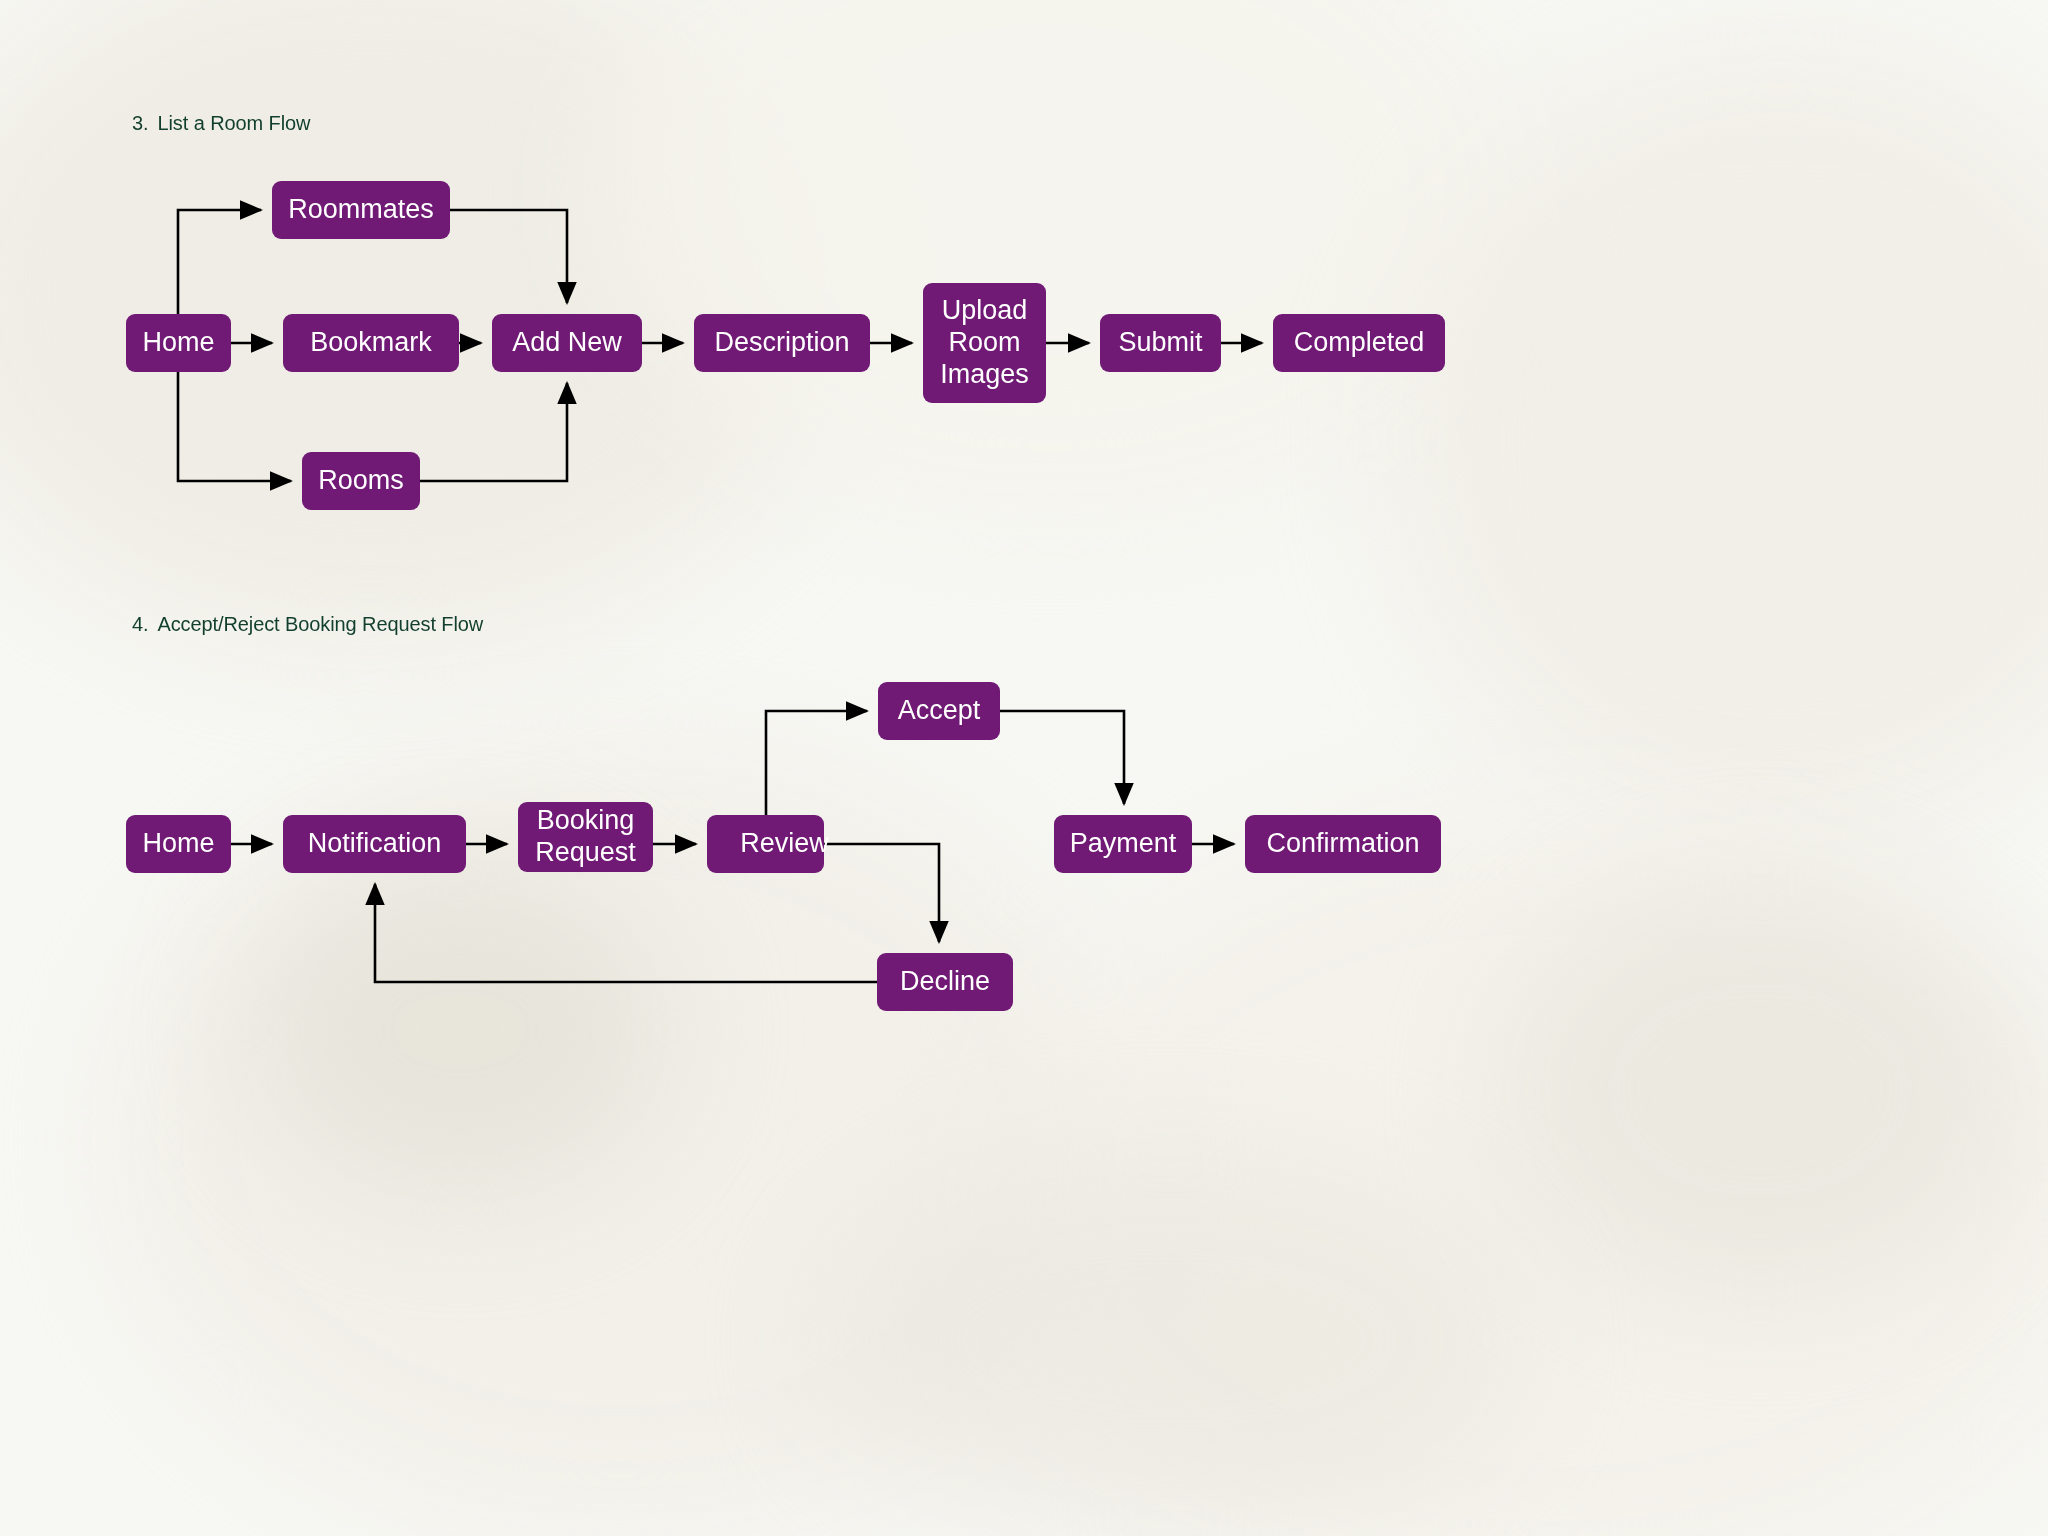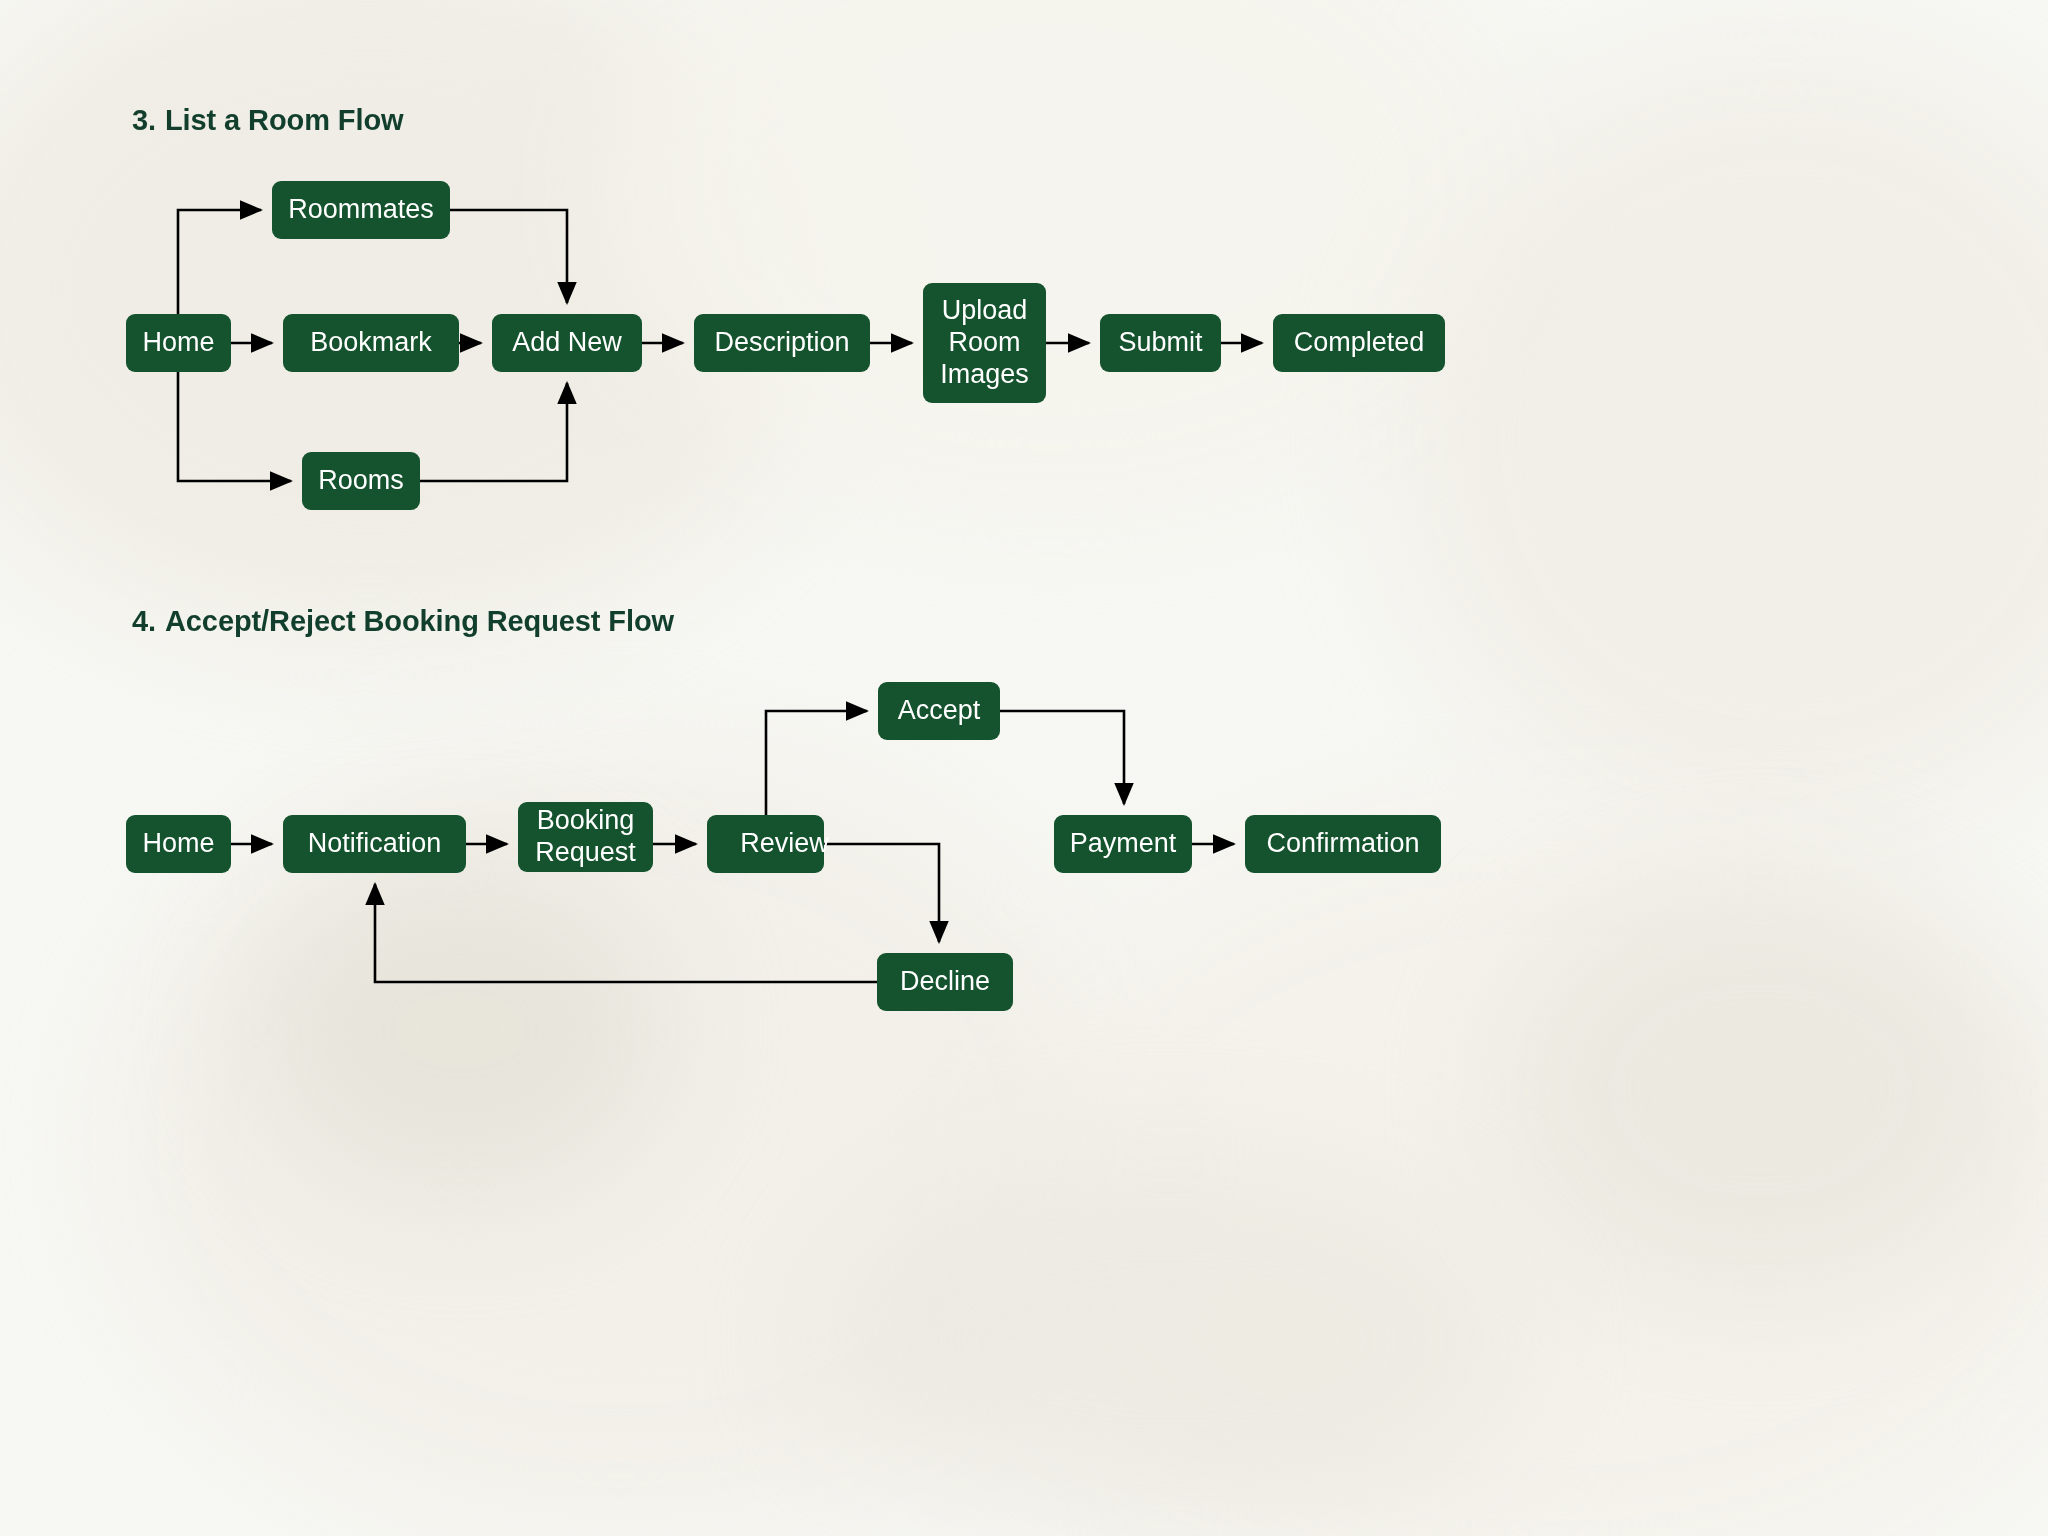--- a/index.html
+++ b/index.html
@@ -31,35 +31,36 @@
   #canvas {
     position: absolute;
     inset: 0;
     z-index: 2;
   }
 
   
   .section-heading {
     position: absolute;
     color: #123f2d;
-    font-weight: bold;
-    font-size: 29px;
+    font-weight: normal;
+    font-size: 20px;
     letter-spacing: -0.1px;
     white-space: nowrap;
     z-index: 3;
+    margin-top: 8px;
   }
   .section-heading .num {
     display: inline-block;
     margin-right: 9px;
   }
 
   
   .node {
     position: absolute;
-    background: #14532d;
+    background: #701a75;
     color: #ffffff;
     border-radius: 9px;
     display: flex;
     align-items: center;
     justify-content: center;
     text-align: center;
     font-size: 27px;
     line-height: 1.18;
     font-weight: 400;
     z-index: 3;

